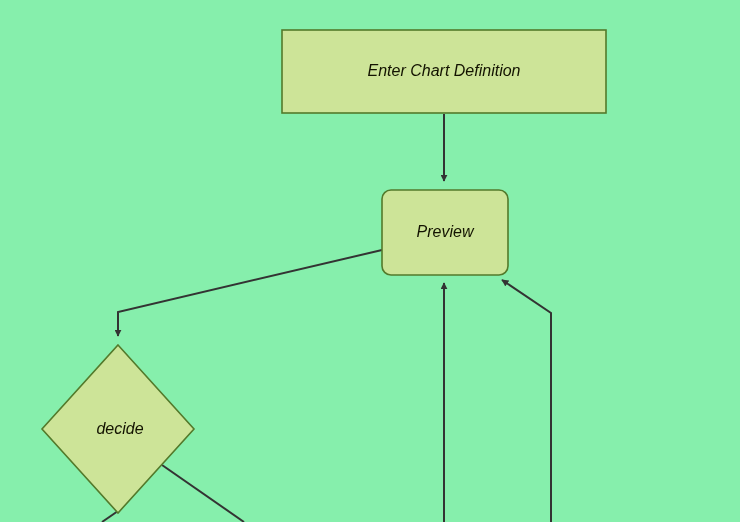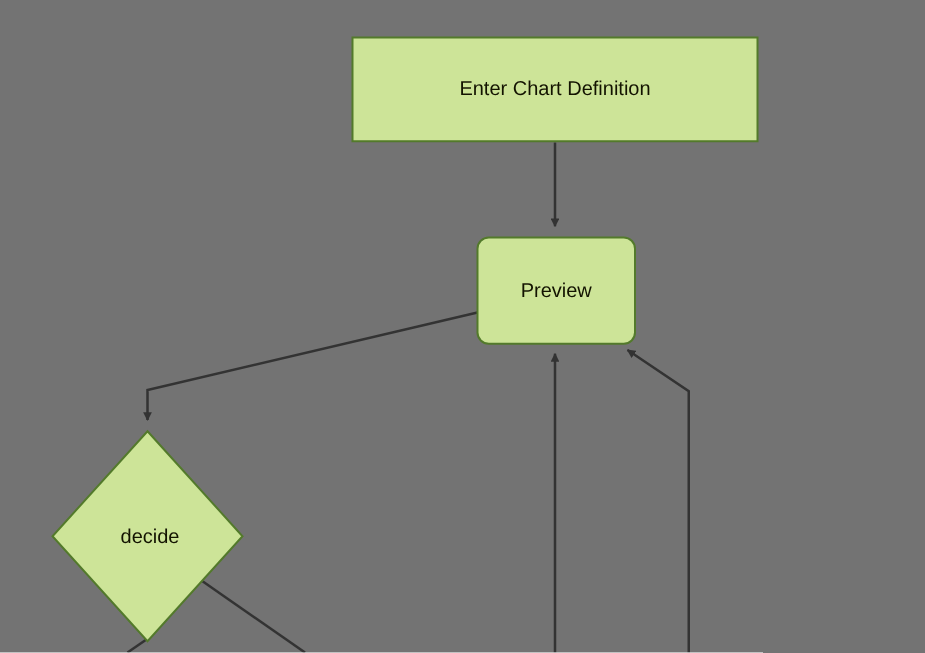--- a/index.html
+++ b/index.html
@@ -10,21 +10,22 @@
   body {
     width: 740px;
     height: 522px;
     overflow: hidden;
     font-family: "Liberation Sans", "DejaVu Sans", sans-serif;
   }
   #flowchart-canvas {
     position: relative;
     width: 740px;
     height: 522px;
-    background: #737373;
+    background: #86efac;
+    font-style: italic;
   }
   #flowchart-canvas svg {
     position: absolute;
     top: 0;
     left: 0;
     display: block;
   }
   .node-label {
     font-family: "Liberation Sans", "DejaVu Sans", sans-serif;
     font-size: 16px;

